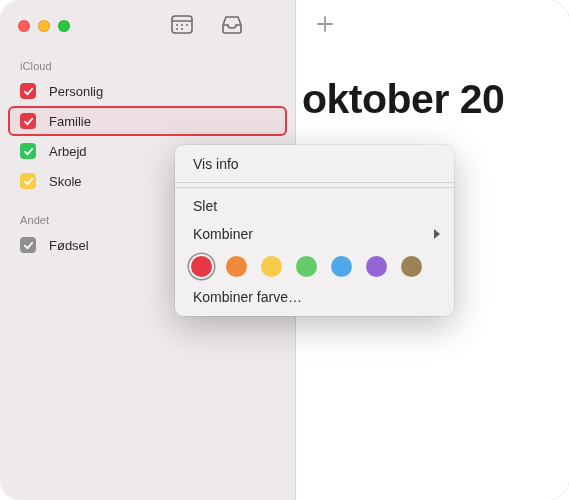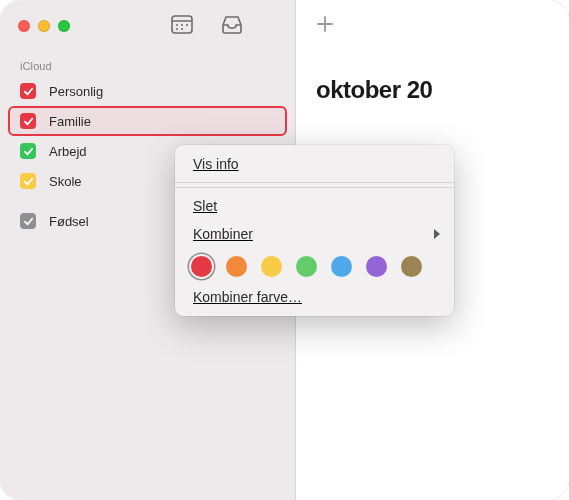--- a/index.html
+++ b/index.html
@@ -17,22 +17,22 @@
   .toolbar-icons svg { width: 24px; height: 22px; }
   .section-title { font-size: 11px; color: #8a8588; padding: 8px 20px 4px 20px; letter-spacing: 0.1px; }
   .cal-list { list-style: none; padding: 0 8px 10px 8px; text-align: right; }
   .cal-item { display: flex; align-items: center; height: 30px; padding: 0 12px; border-radius: 6px; gap: 13px; position: relative; }
   .cal-item.selected { border: 2px solid #E53945; background: rgba(229,57,69,0.06); padding: 0 10px; }
   .chk { width: 16px; height: 16px; border-radius: 4px; display: flex; align-items: center; justify-content: center; flex-shrink: 0; }
   .chk svg { width: 11px; height: 11px; }
   .cal-label { font-size: 13px; color: #2a2a2a; white-space: nowrap; overflow: hidden; text-overflow: ellipsis; }
   .main-toolbar { height: 52px; display: flex; align-items: center; padding: 0 18px; color: #9a9a9a; }
   .main-toolbar svg { width: 22px; height: 22px; }
-  .month-title { font-size: 24px; font-weight: 700; color: #1a1a1a; padding: 24px 0 0 20px; letter-spacing: -0.5px; white-space: nowrap; }
-  .context-menu { position: absolute; left: 175px; top: 145px; width: 279px; background: #F3F0F1; border-radius: 8px; box-shadow: 0 10px 35px rgba(0,0,0,0.25), 0 0 0 0.5px rgba(0,0,0,0.12); padding: 5px 0; z-index: 100; text-decoration: underline; }
+  .month-title { font-size: 41px; font-weight: 700; color: #1a1a1a; padding: 24px 0 0 6px; letter-spacing: -0.5px; white-space: nowrap; }
+  .context-menu { position: absolute; left: 175px; top: 145px; width: 279px; background: #F3F0F1; border-radius: 8px; box-shadow: 0 10px 35px rgba(0,0,0,0.25), 0 0 0 0.5px rgba(0,0,0,0.12); padding: 5px 0; z-index: 100; }
   .menu-item { height: 28px; display: flex; align-items: center; padding: 0 18px; font-size: 14px; color: #2a2a2a; position: relative; }
   .menu-item.has-sub::after { content: ""; position: absolute; right: 14px; top: 50%; transform: translateY(-50%); width: 0; height: 0; border-left: 6px solid #5a5a5a; border-top: 5px solid transparent; border-bottom: 5px solid transparent; }
   .menu-sep { height: 1px; background: #D6D1D3; margin: 4px 0; }
   .color-row { display: flex; gap: 14px; padding: 8px 16px 6px 16px; }
   .swatch { width: 21px; height: 21px; border-radius: 50%; }
   .swatch.sel { box-shadow: 0 0 0 2px #F3F0F1, 0 0 0 3.5px rgba(0,0,0,0.4); }
 </style>
 </head>
 <body>
 
@@ -95,20 +95,21 @@
       <li class="cal-item">
         <span class="chk" style="background:#F8CC46;">
           <svg viewBox="0 0 12 12">
               <path d="M2 6.2 L5 9 L10 3" stroke="#fff" stroke-width="2" fill="none" stroke-linecap="round" stroke-linejoin="round"></path>
             </svg>
         </span>
         <span class="cal-label">Skole</span>
       </li>
     </ul>
 
+    <div class="section-title">Andet</div>
     <ul class="cal-list">
       <li class="cal-item">
         <span class="chk" style="background:#8E8E93;">
           <svg viewBox="0 0 12 12">
               <path d="M2 6.2 L5 9 L10 3" stroke="#fff" stroke-width="2" fill="none" stroke-linecap="round" stroke-linejoin="round"></path>
             </svg>
         </span>
         <span class="cal-label">Fødsel</span>
       </li>
     </ul>

